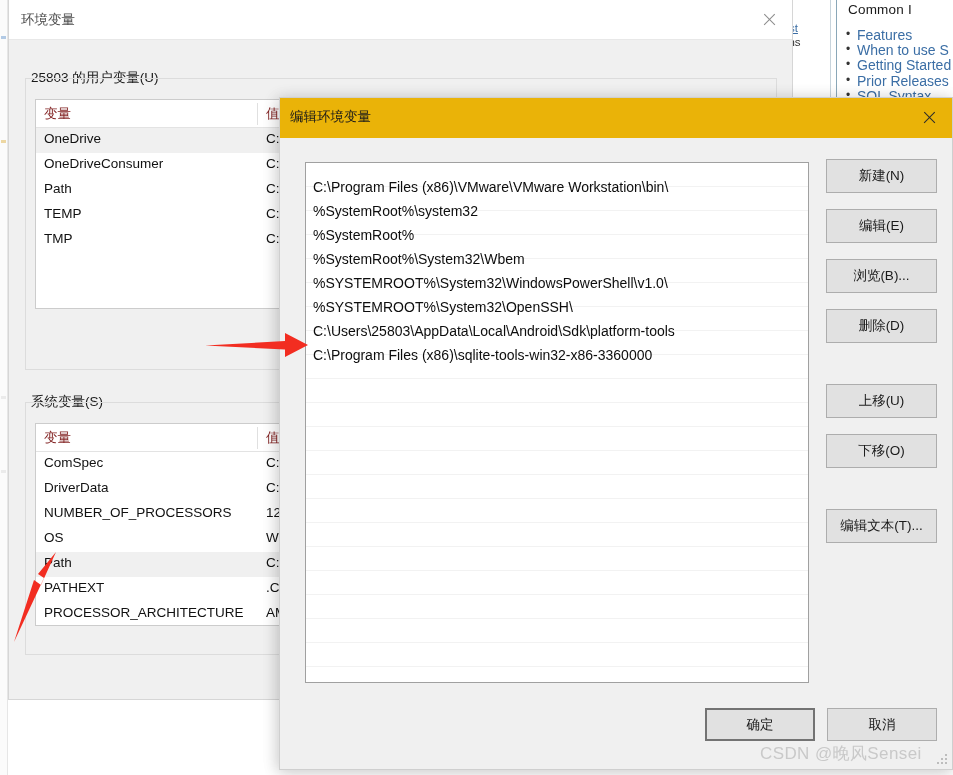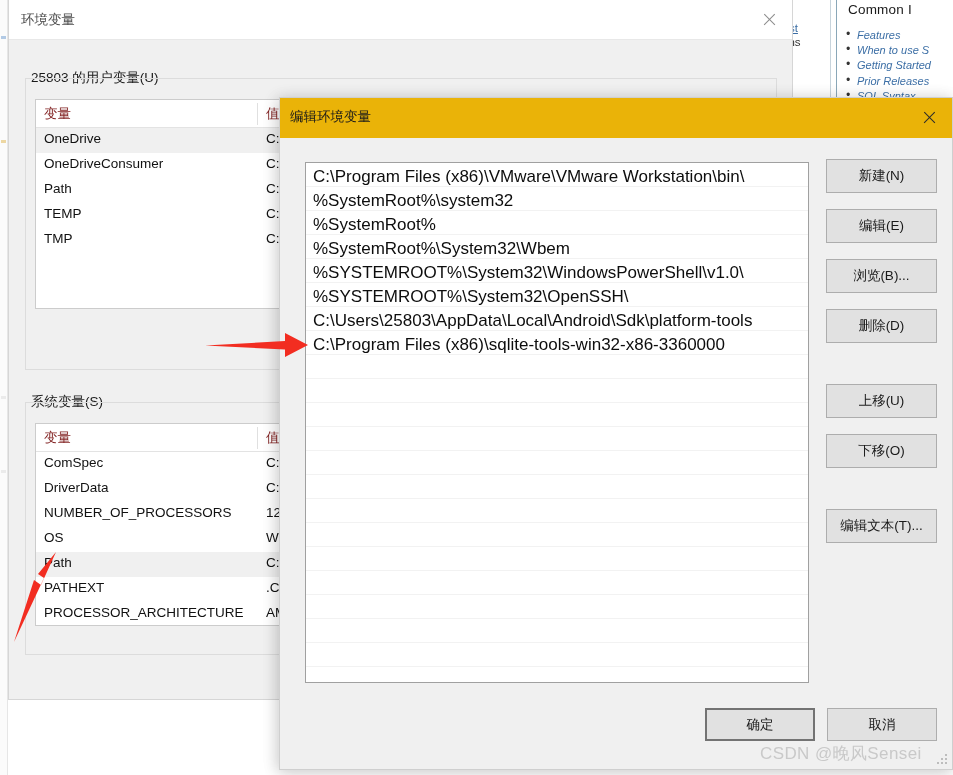--- a/index.html
+++ b/index.html
@@ -72,27 +72,26 @@
     color: #1a1a1a;
     white-space: nowrap;
     letter-spacing: .2px;
   }
   .browser-list {
     position: absolute;
     left: 4px; top: 28px;
     list-style: none;
   }
   .browser-list li {
-    font-size: 11px;
+    font-size: 14px;
     color: #3b6ea5;
     line-height: 15.2px;
     white-space: nowrap;
     position: relative;
     padding-left: 13px;
-    font-style: italic;
   }
   .browser-list li::before {
     content: "\2022";
     position: absolute;
     left: 2px; top: -1px;
     color: #333;
     font-size: 12px;
   }
 
   
@@ -242,22 +241,22 @@
     overflow: hidden;
   }
   .pl-row {
     position: relative;
     height: 24px;
     border-bottom: 1px solid #f2f2f2;
     white-space: nowrap;
   }
   .pl-row span {
     position: absolute;
-    left: 7px; top: 4px;
-    font-size: 17px;
+    left: 7px; top: 16px;
+    font-size: 14px;
     color: #0d0d0d;
     white-space: nowrap;
   }
 
   .sidebtn {
     position: absolute;
     left: 546px;
     width: 111px;
     height: 34px;
     background: #e1e1e1;

